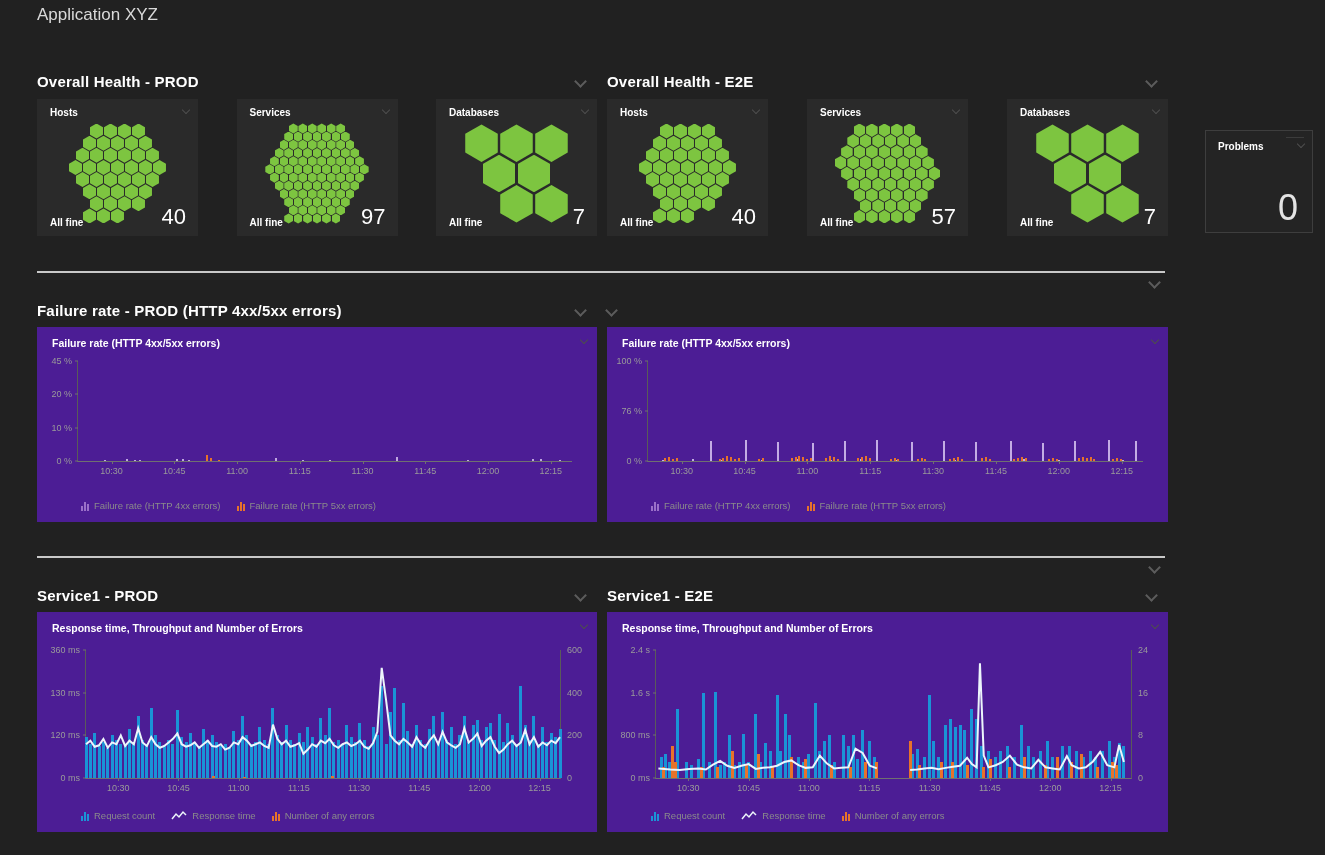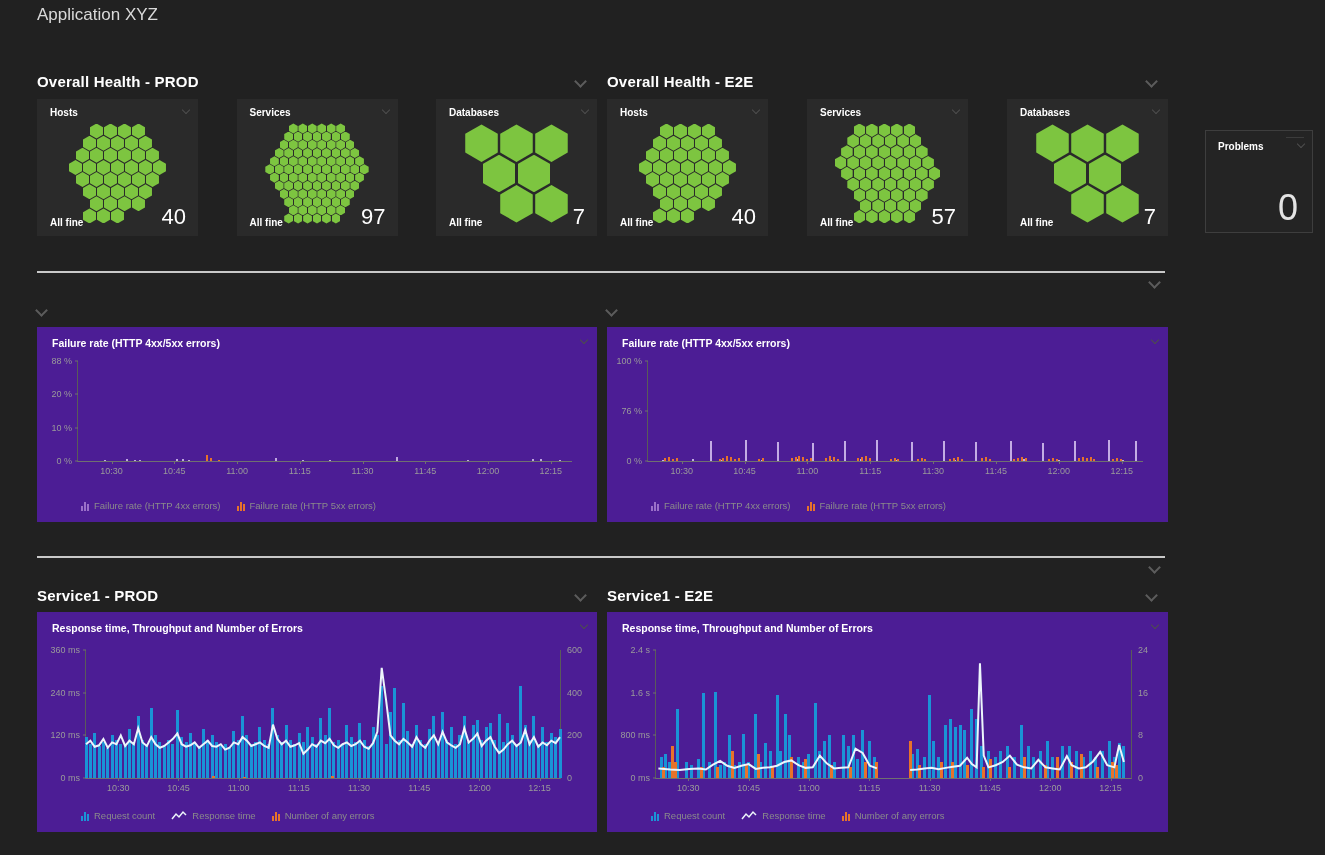--- a/index.html
+++ b/index.html
@@ -398,39 +398,40 @@
   <div class="problems-line"></div>
   <div class="problems-count">0</div>
 </div>
 
 <div class="divider-wrap" style="top:271px">
   <div class="divider-line"></div>
   <span class="chev"></span>
 </div>
 
 <div class="sec-header" style="left:37px;top:300px;width:560px">
+  <span class="sec-title">Failure rate - PROD (HTTP 4xx/5xx errors)</span>
   <span class="chev"></span>
 </div>
 <div class="sec-header" style="left:607px;top:300px;width:561px">
   <span class="chev"></span>
 </div>
 
 <div class="chart-tile failure" style="left:37px;top:327px;width:560px;height:195px">
     <div class="ct-head">
       <span class="ct-title">Failure rate (HTTP 4xx/5xx errors)</span>
       <span class="chev small"></span>
     </div>
     <div class="plot">
       <span class="ylab" style="bottom: 0%;">0 %</span>
       <span class="ytick" style="bottom: 0%;"></span>
       <span class="ylab" style="bottom: 33.33%;">10 %</span>
       <span class="ytick" style="bottom: 33.33%;"></span>
       <span class="ylab" style="bottom: 66.67%;">20 %</span>
       <span class="ytick" style="bottom: 66.67%;"></span>
-      <span class="ylab" style="bottom: 100%;">88 %</span>
+      <span class="ylab" style="bottom: 100%;">45 %</span>
       <span class="ytick" style="bottom: 100%;"></span>
       <span class="xlab" style="left: 6.8%;">10:30</span>
       <span class="xtick" style="left: 6.8%;"></span>
       <span class="xlab" style="left: 19.5%;">10:45</span>
       <span class="xtick" style="left: 19.5%;"></span>
       <span class="xlab" style="left: 32.2%;">11:00</span>
       <span class="xtick" style="left: 32.2%;"></span>
       <span class="xlab" style="left: 44.9%;">11:15</span>
       <span class="xtick" style="left: 44.9%;"></span>
       <span class="xlab" style="left: 57.6%;">11:30</span>
@@ -628,21 +629,21 @@
 <div class="chart-tile service" style="left:37px;top:612px;width:560px;height:220px">
     <div class="ct-head">
       <span class="ct-title">Response time, Throughput and Number of Errors</span>
       <span class="chev small"></span>
     </div>
     <div class="plot">
       <span class="ylab" style="bottom: 0%;">0 ms</span>
       <span class="ytick" style="bottom: 0%;"></span>
       <span class="ylab" style="bottom: 33.33%;">120 ms</span>
       <span class="ytick" style="bottom: 33.33%;"></span>
-      <span class="ylab" style="bottom: 66.67%;">240 ms</span>
+      <span class="ylab" style="bottom: 66.67%;">130 ms</span>
       <span class="ytick" style="bottom: 66.67%;"></span>
       <span class="ylab" style="bottom: 100%;">360 ms</span>
       <span class="ytick" style="bottom: 100%;"></span>
       <span class="yrlab" style="bottom: 0%;">0</span>
       <span class="yrlab" style="bottom: 33.33%;">200</span>
       <span class="yrlab" style="bottom: 66.67%;">400</span>
       <span class="yrlab" style="bottom: 100%;">600</span>
       <span class="xlab" style="left: 6.8%;">10:30</span>
       <span class="xtick" style="left: 6.8%;"></span>
       <span class="xlab" style="left: 19.5%;">10:45</span>

